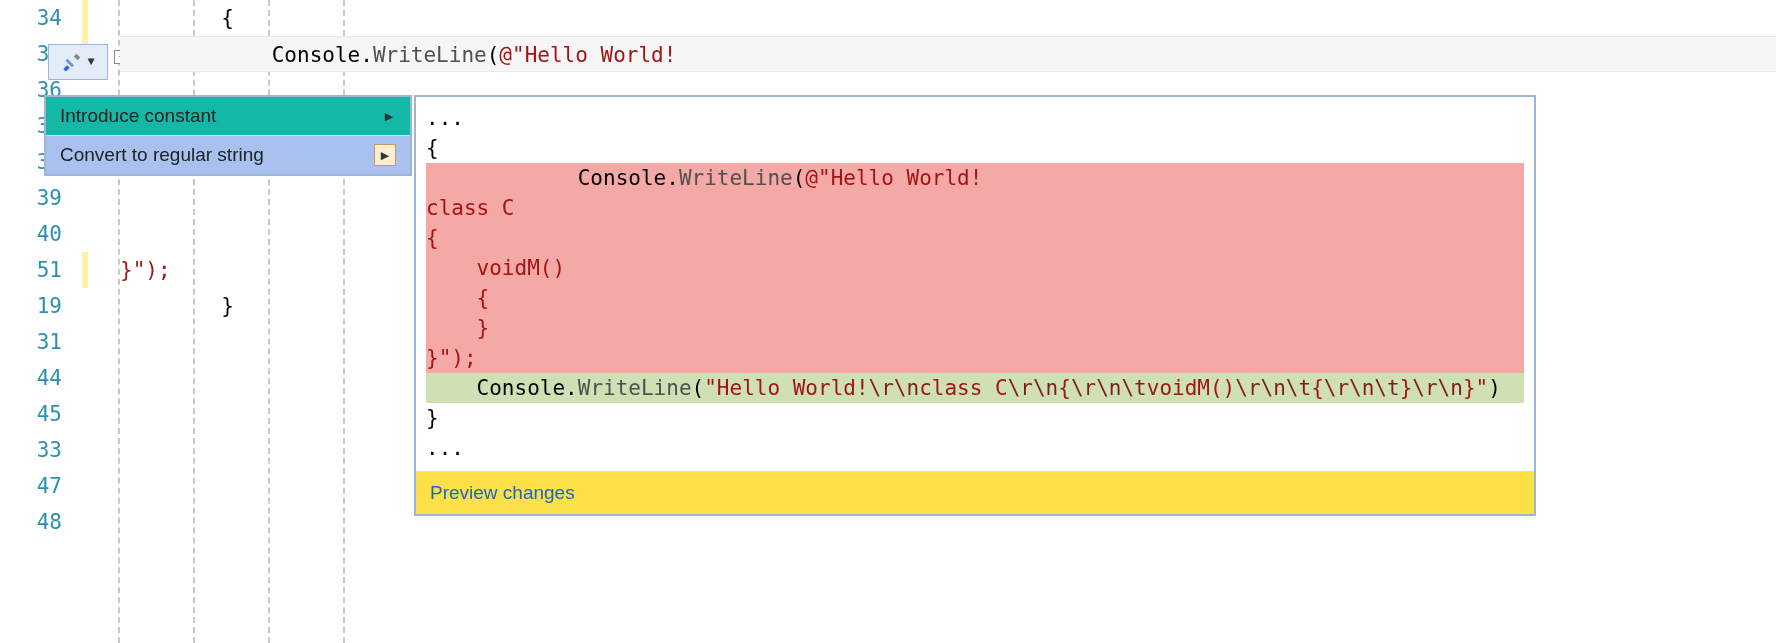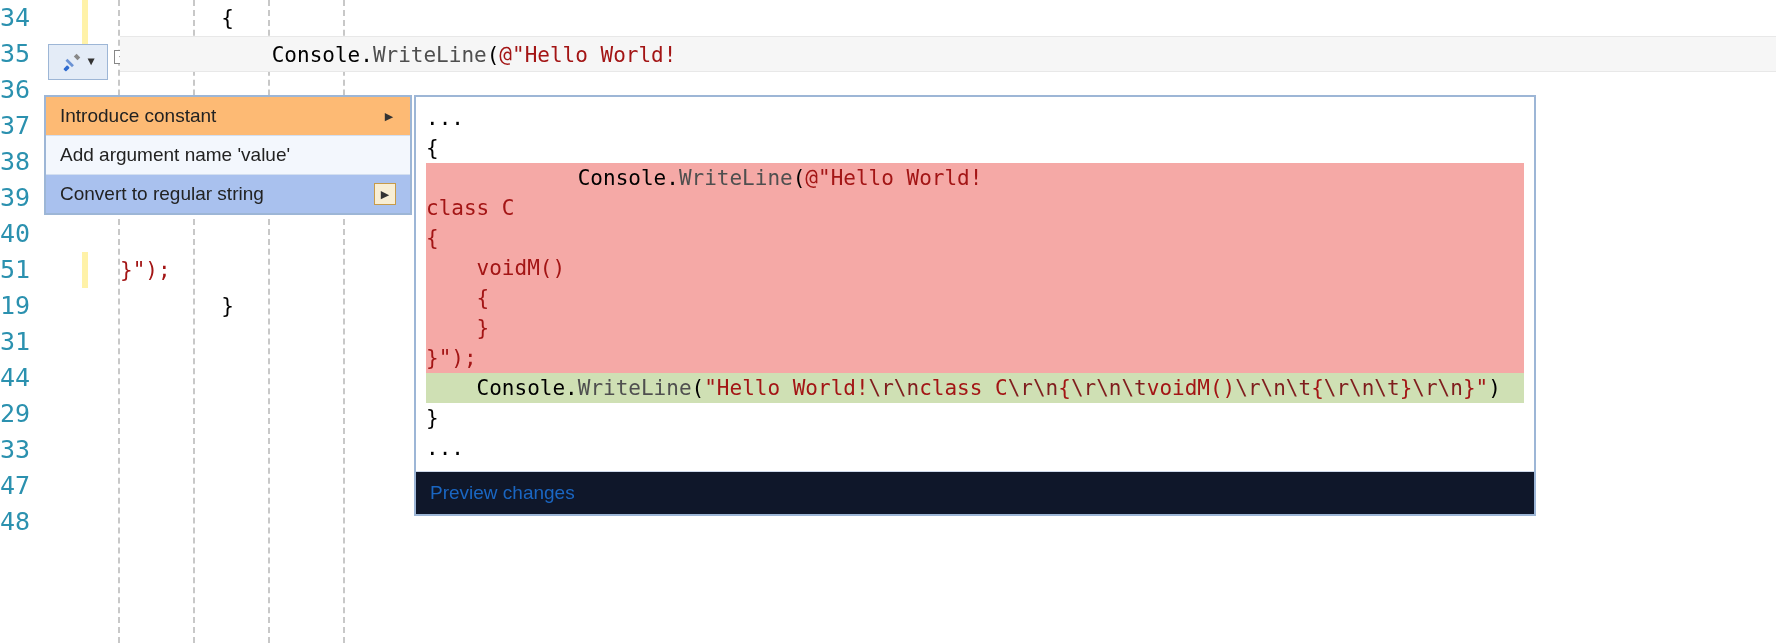--- a/index.html
+++ b/index.html
@@ -23,23 +23,24 @@
   .gutter {
     position: absolute;
     left: 0; top: 0;
     width: 76px;
     height: 100%;
     background: #ffffff;
   }
   .line-number {
     height: 36px;
     line-height: 36px;
+    text-align: right;
     padding-right: 14px;
     color: #2b91af;
-    font-size: 25px;
+    font-size: 21px;
     font-family: Consolas, monospace;
   }
 
   
   .changebar {
     position: absolute;
     left: 82px; top: 0;
     width: 6px; height: 100%;
   }
   .changebar .seg {
@@ -114,21 +115,21 @@
   }
   .qa-item {
     padding: 8px 14px;
     display: flex;
     align-items: center;
     justify-content: space-between;
     border-bottom: 1px solid #d3dff0;
   }
   .qa-item:last-child { border-bottom: none; gap: 34px; }
   .qa-item.hover {
-    background: #fdba74;
+    background: #14b8a6;
   }
   .qa-item.selected {
     background: #a9c1ee;
   }
   .qa-item .caret {
     font-size: 11px;
     color: #333;
     width: 14px;
     text-align: center;
   }
@@ -156,21 +157,21 @@
     line-height: 30px;
     white-space: pre;
   }
   .pv-del {
     background: #f5a9a6;
   }
   .pv-add {
     background: #cfe0b4;
   }
   .preview-footer {
-    background: #0f172a;
+    background: #fde047;
     border-top: 1px solid #cfdaeb;
     padding: 10px 14px;
     font-family: "Segoe UI", sans-serif;
     font-size: 19px;
     color: #1a66c2;
   }
 
   
   .collapse-glyph {
     position: absolute;
@@ -195,21 +196,21 @@
       <div class="line-number">35</div>
       <div class="line-number">36</div>
       <div class="line-number">37</div>
       <div class="line-number">38</div>
       <div class="line-number">39</div>
       <div class="line-number">40</div>
       <div class="line-number">51</div>
       <div class="line-number">19</div>
       <div class="line-number">31</div>
       <div class="line-number">44</div>
-      <div class="line-number">29</div>
+      <div class="line-number">45</div>
       <div class="line-number">33</div>
       <div class="line-number">47</div>
       <div class="line-number">48</div>
     </div>
 
   <div class="changebar">
     <div class="seg" style="position:absolute;top:0;height:72px;"></div>
     <div class="seg" style="position:absolute;top:252px;height:36px;"></div>
   </div>
 
@@ -247,23 +248,20 @@
       <path d="M17 3 L21 7 L18 10 L14 6 Z" fill="#888"></path>
     </svg>
     <span class="dropdown-caret">▼</span>
   </div>
 
   <div class="qa-menu" id="qa-menu">
       <div class="qa-item hover">
         <span>Introduce constant</span>
         <span class="caret">▶</span>
       </div>
-      <div class="qa-item">
-        <span>Add argument name 'value'</span>
-      </div>
       <div class="qa-item selected">
         <span>Convert to regular string</span>
         <span class="caret-box">
           <span class="caret">▶</span>
         </span>
       </div>
     </div>
 
   <div class="preview">
     <div class="preview-body">

